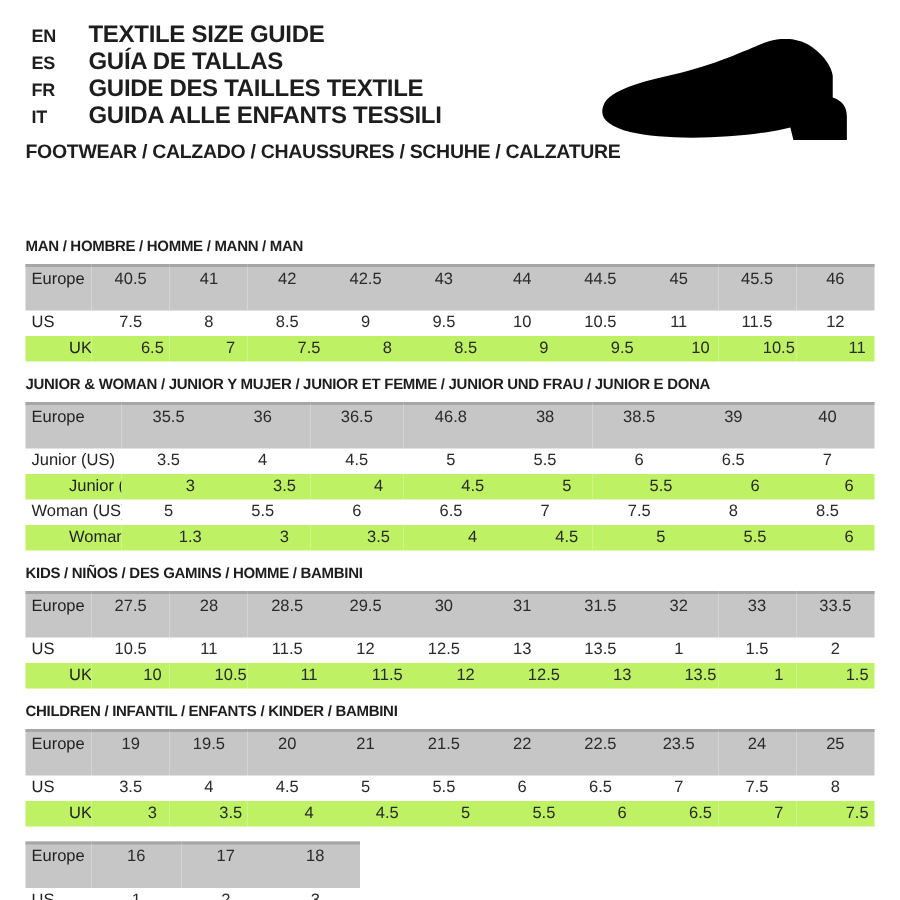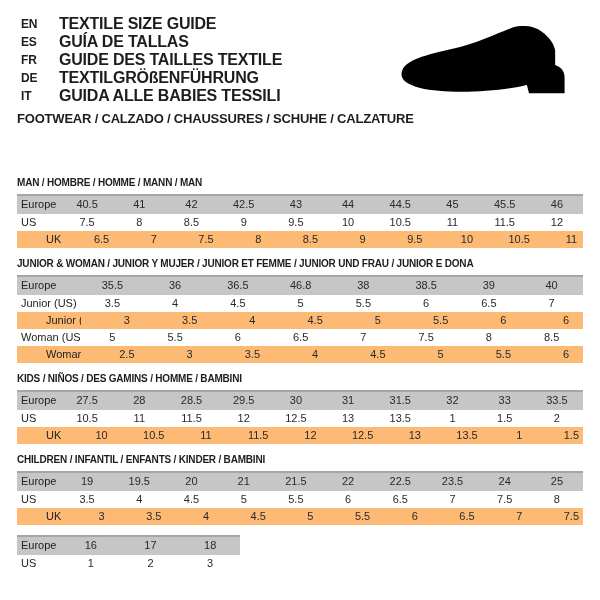--- a/index.html
+++ b/index.html
@@ -24,22 +24,22 @@
   .section:first-child { margin-top: 0; }
   .section-title { font-weight: 700; font-size: 10px; letter-spacing: -0.2px; margin-bottom: 6px; }
 
   .size-table { display: grid; width: 100%; }
   .size-table.narrow { width: 223px; }
   .cell {
     height: 17px; font-size: 11px; line-height: 17px;
     text-align: center; color: #2a2a2a; overflow: hidden; white-space: nowrap;
   }
   .cell.label { text-align: left; padding-left: 4px; color: #222; }
-  .row-0 .cell { background: #c6c6c6; border-top: 2px solid #a6a6a6; height: 20px; line-height: 17px; }
-  .row-alt .cell { background: #fdba74; padding-left: 29px; }
+  .row-0 .cell { background: #c6c6c6; border-top: 2px solid #a6a6a6; height: 31px; line-height: 17px; }
+  .row-alt .cell { background: #bef264; padding-left: 29px; }
 </style>
 </head>
 <body>
 
 <div class="page">
 
   <div class="lang-list">
   <div class="lang-row">
     <span class="lang-code">EN</span>
     <span class="lang-label">TEXTILE SIZE GUIDE</span>
@@ -48,28 +48,24 @@
   <div class="lang-row">
     <span class="lang-code">ES</span>
     <span class="lang-label">GUÍA DE TALLAS</span>
   </div>
 
   <div class="lang-row">
     <span class="lang-code">FR</span>
     <span class="lang-label">GUIDE DES TAILLES TEXTILE</span>
   </div>
 
-  <div class="lang-row">
-    <span class="lang-code">DE</span>
-    <span class="lang-label">TEXTILGRÖßENFÜHRUNG</span>
-  </div>
 
   <div class="lang-row">
     <span class="lang-code">IT</span>
-    <span class="lang-label">GUIDA ALLE BABIES TESSILI</span>
+    <span class="lang-label">GUIDA ALLE ENFANTS TESSILI</span>
   </div>
 </div>
 
   <div class="category-line">FOOTWEAR / CALZADO / CHAUSSURES / SCHUHE / CALZATURE</div>
 
   <svg class="shoe" viewBox="0 0 170 72" preserveAspectRatio="xMidYMid meet" aria-hidden="true">
     <path fill="#000000" d="M6,42
       C10,32 30,27 52,22
       C78,16 96,7 109,2
       C119,-2 131,-1 139,5
@@ -93,21 +89,21 @@
         </div>
   </div>
 
   <div class="section">
     <div class="section-title">JUNIOR &amp; WOMAN / JUNIOR Y MUJER / JUNIOR ET FEMME / JUNIOR UND FRAU / JUNIOR E DONA</div>
     <div class="size-table" style="grid-template-columns: 64px repeat(8, 1fr);">
           <div class="row-0" style="display: contents;"><div class="cell label row-0">Europe</div><div class="cell row-0">35.5</div><div class="cell row-0">36</div><div class="cell row-0">36.5</div><div class="cell row-0">46.8</div><div class="cell row-0">38</div><div class="cell row-0">38.5</div><div class="cell row-0">39</div><div class="cell row-0">40</div></div>
           <div class="row-plain" style="display: contents;"><div class="cell label row-plain">Junior (US)</div><div class="cell row-plain">3.5</div><div class="cell row-plain">4</div><div class="cell row-plain">4.5</div><div class="cell row-plain">5</div><div class="cell row-plain">5.5</div><div class="cell row-plain">6</div><div class="cell row-plain">6.5</div><div class="cell row-plain">7</div></div>
           <div class="row-alt" style="display: contents;"><div class="cell label row-alt">Junior (UK)</div><div class="cell row-alt">3</div><div class="cell row-alt">3.5</div><div class="cell row-alt">4</div><div class="cell row-alt">4.5</div><div class="cell row-alt">5</div><div class="cell row-alt">5.5</div><div class="cell row-alt">6</div><div class="cell row-alt">6</div></div>
           <div class="row-plain" style="display: contents;"><div class="cell label row-plain">Woman (US)</div><div class="cell row-plain">5</div><div class="cell row-plain">5.5</div><div class="cell row-plain">6</div><div class="cell row-plain">6.5</div><div class="cell row-plain">7</div><div class="cell row-plain">7.5</div><div class="cell row-plain">8</div><div class="cell row-plain">8.5</div></div>
-          <div class="row-alt" style="display: contents;"><div class="cell label row-alt">Woman (UK)</div><div class="cell row-alt">2.5</div><div class="cell row-alt">3</div><div class="cell row-alt">3.5</div><div class="cell row-alt">4</div><div class="cell row-alt">4.5</div><div class="cell row-alt">5</div><div class="cell row-alt">5.5</div><div class="cell row-alt">6</div></div>
+          <div class="row-alt" style="display: contents;"><div class="cell label row-alt">Woman (UK)</div><div class="cell row-alt">1.3</div><div class="cell row-alt">3</div><div class="cell row-alt">3.5</div><div class="cell row-alt">4</div><div class="cell row-alt">4.5</div><div class="cell row-alt">5</div><div class="cell row-alt">5.5</div><div class="cell row-alt">6</div></div>
         </div>
   </div>
 
   <div class="section">
     <div class="section-title">KIDS / NIÑOS / DES GAMINS / HOMME / BAMBINI</div>
     <div class="size-table" style="grid-template-columns: 44px repeat(10, 1fr);">
           <div class="row-0" style="display: contents;"><div class="cell label row-0">Europe</div><div class="cell row-0">27.5</div><div class="cell row-0">28</div><div class="cell row-0">28.5</div><div class="cell row-0">29.5</div><div class="cell row-0">30</div><div class="cell row-0">31</div><div class="cell row-0">31.5</div><div class="cell row-0">32</div><div class="cell row-0">33</div><div class="cell row-0">33.5</div></div>
           <div class="row-plain" style="display: contents;"><div class="cell label row-plain">US</div><div class="cell row-plain">10.5</div><div class="cell row-plain">11</div><div class="cell row-plain">11.5</div><div class="cell row-plain">12</div><div class="cell row-plain">12.5</div><div class="cell row-plain">13</div><div class="cell row-plain">13.5</div><div class="cell row-plain">1</div><div class="cell row-plain">1.5</div><div class="cell row-plain">2</div></div>
           <div class="row-alt" style="display: contents;"><div class="cell label row-alt">UK</div><div class="cell row-alt">10</div><div class="cell row-alt">10.5</div><div class="cell row-alt">11</div><div class="cell row-alt">11.5</div><div class="cell row-alt">12</div><div class="cell row-alt">12.5</div><div class="cell row-alt">13</div><div class="cell row-alt">13.5</div><div class="cell row-alt">1</div><div class="cell row-alt">1.5</div></div>
         </div>

